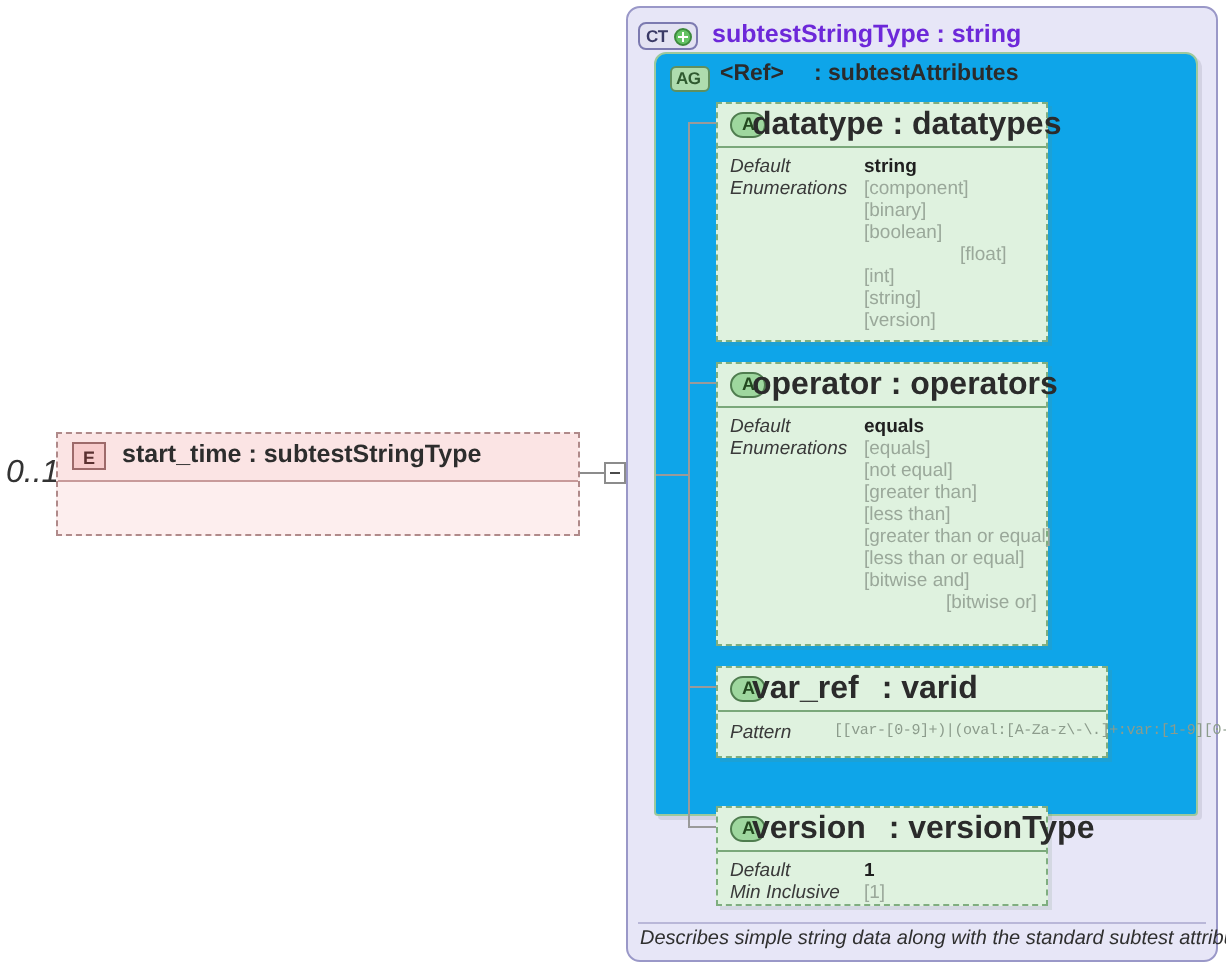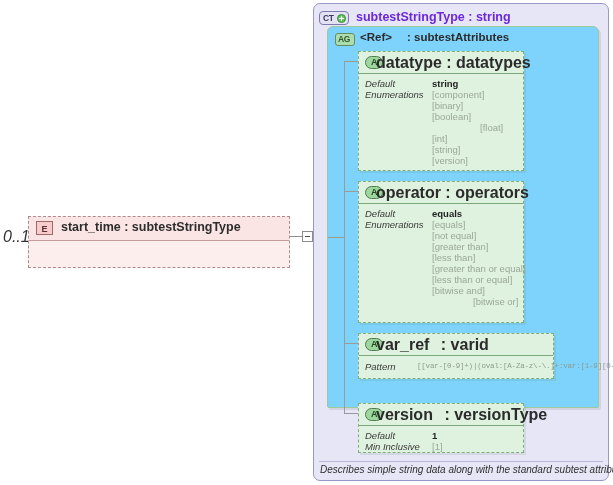--- a/index.html
+++ b/index.html
@@ -88,21 +88,21 @@
   #ct-title{
     position:absolute;left:37px;top:0px;
     font-size:12.5px;font-weight:bold;color:#6d28d9;white-space:nowrap;
   }
 
   
   #ag-panel{
     position:absolute;left:327px;top:26px;width:272px;height:382px;
     border:1px solid #9dc99d;
     border-radius:6px 6px 2px 2px;
-    background:#7dd3fc;
+    background:#0ea5e9;
     box-sizing:border-box;
     box-shadow:2px 2px 0 rgba(120,120,140,0.18);
   }
   #ag-header{position:absolute;left:7px;top:5px;height:16px;}
   .icon-ag{
     position:absolute;left:0;top:1px;width:20px;height:13px;
     border:1px solid #5f8f5f;border-radius:3px;background:#aedcae;
     box-sizing:border-box;
   }
   .icon-ag .lbl{

